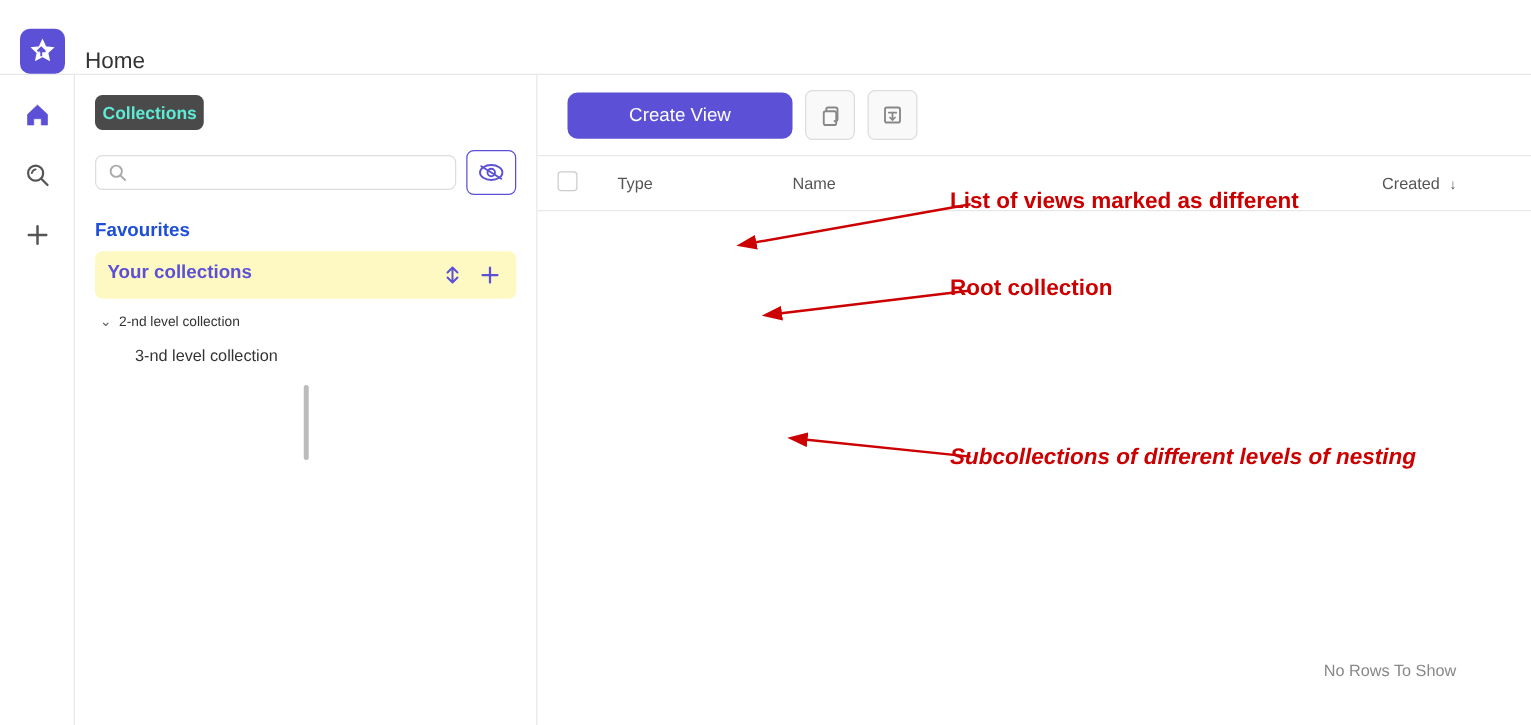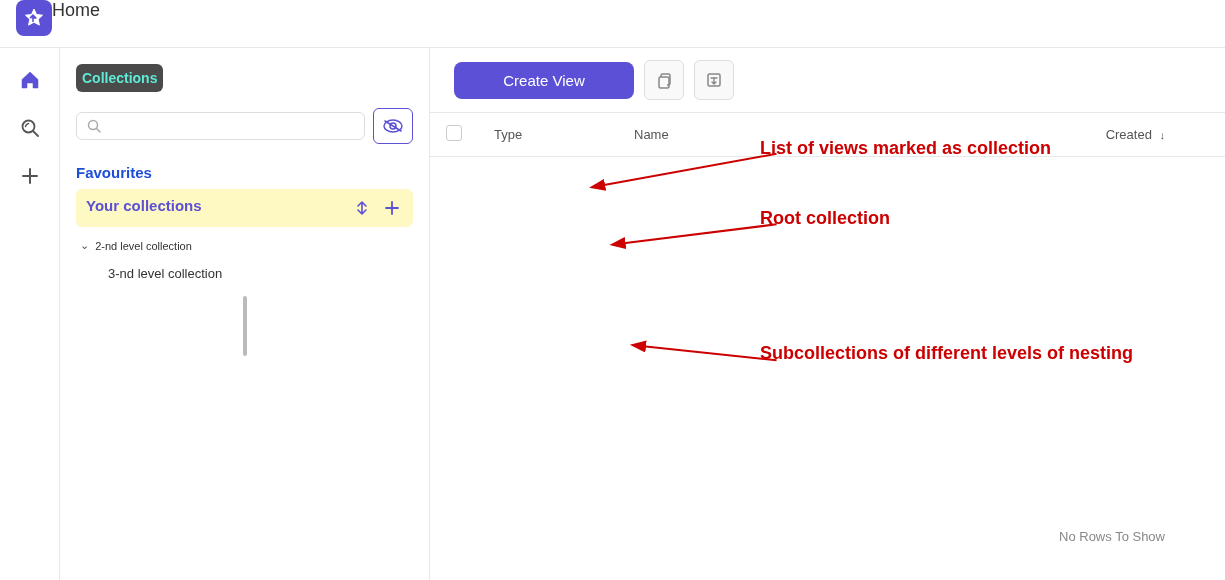--- a/index.html
+++ b/index.html
@@ -1,24 +1,25 @@
 <!DOCTYPE html>
 <html><head>
   <meta charset="utf-8">
   <style>
     * { box-sizing: border-box; margin: 0; padding: 0; }
     body { font-family: -apple-system, BlinkMacSystemFont, 'Segoe UI', sans-serif; background: #fff; height: 580px; width: 1225px; overflow: hidden; display: flex; flex-direction: column; }
 
     
     .topbar {
-      height: 48px;
+      height: 60px;
       border-bottom: 1px solid #e8e8e8;
       display: flex;
-      align-items: flex-start;
+      align-items: flex-end;
       padding: 0 16px;
+      gap: 16px;
       flex-shrink: 0;
     }
     .topbar-logo {
       width: 36px; height: 36px;
       background: #5b50d6;
       border-radius: 8px;
       display: flex; align-items: center; justify-content: center;
     }
     .topbar-title {
       font-size: 18px;
@@ -414,18 +415,18 @@
           </marker>
         </defs>
 
         <line x1="340" y1="105" x2="160" y2="138" stroke="#cc0000" stroke-width="2" marker-end="url(#arrowhead-red)"></line>
 
         <line x1="340" y1="175" x2="180" y2="195" stroke="#cc0000" stroke-width="2" marker-end="url(#arrowhead-red)"></line>
 
         <line x1="340" y1="310" x2="200" y2="295" stroke="#cc0000" stroke-width="2" marker-end="url(#arrowhead-red)"></line>
       </svg>
 
-      <div class="annotation-label" style="top: 90px; left: 330px; font-size: 18px;">List of views marked as collection</div>
+      <div class="annotation-label" style="top: 90px; left: 330px; font-size: 18px;">List of views marked as different</div>
       <div class="annotation-label" style="top: 160px; left: 330px; font-size: 18px;">Root collection</div>
-      <div class="annotation-label" style="top: 295px; left: 330px; font-size: 18px;">Subcollections of different levels of nesting</div>
+      <div class="annotation-label" style="top: 295px; left: 330px; font-size: 18px; font-style: italic;">Subcollections of different levels of nesting</div>
     </div>
   </div>
 </div>
 
 </body></html>

